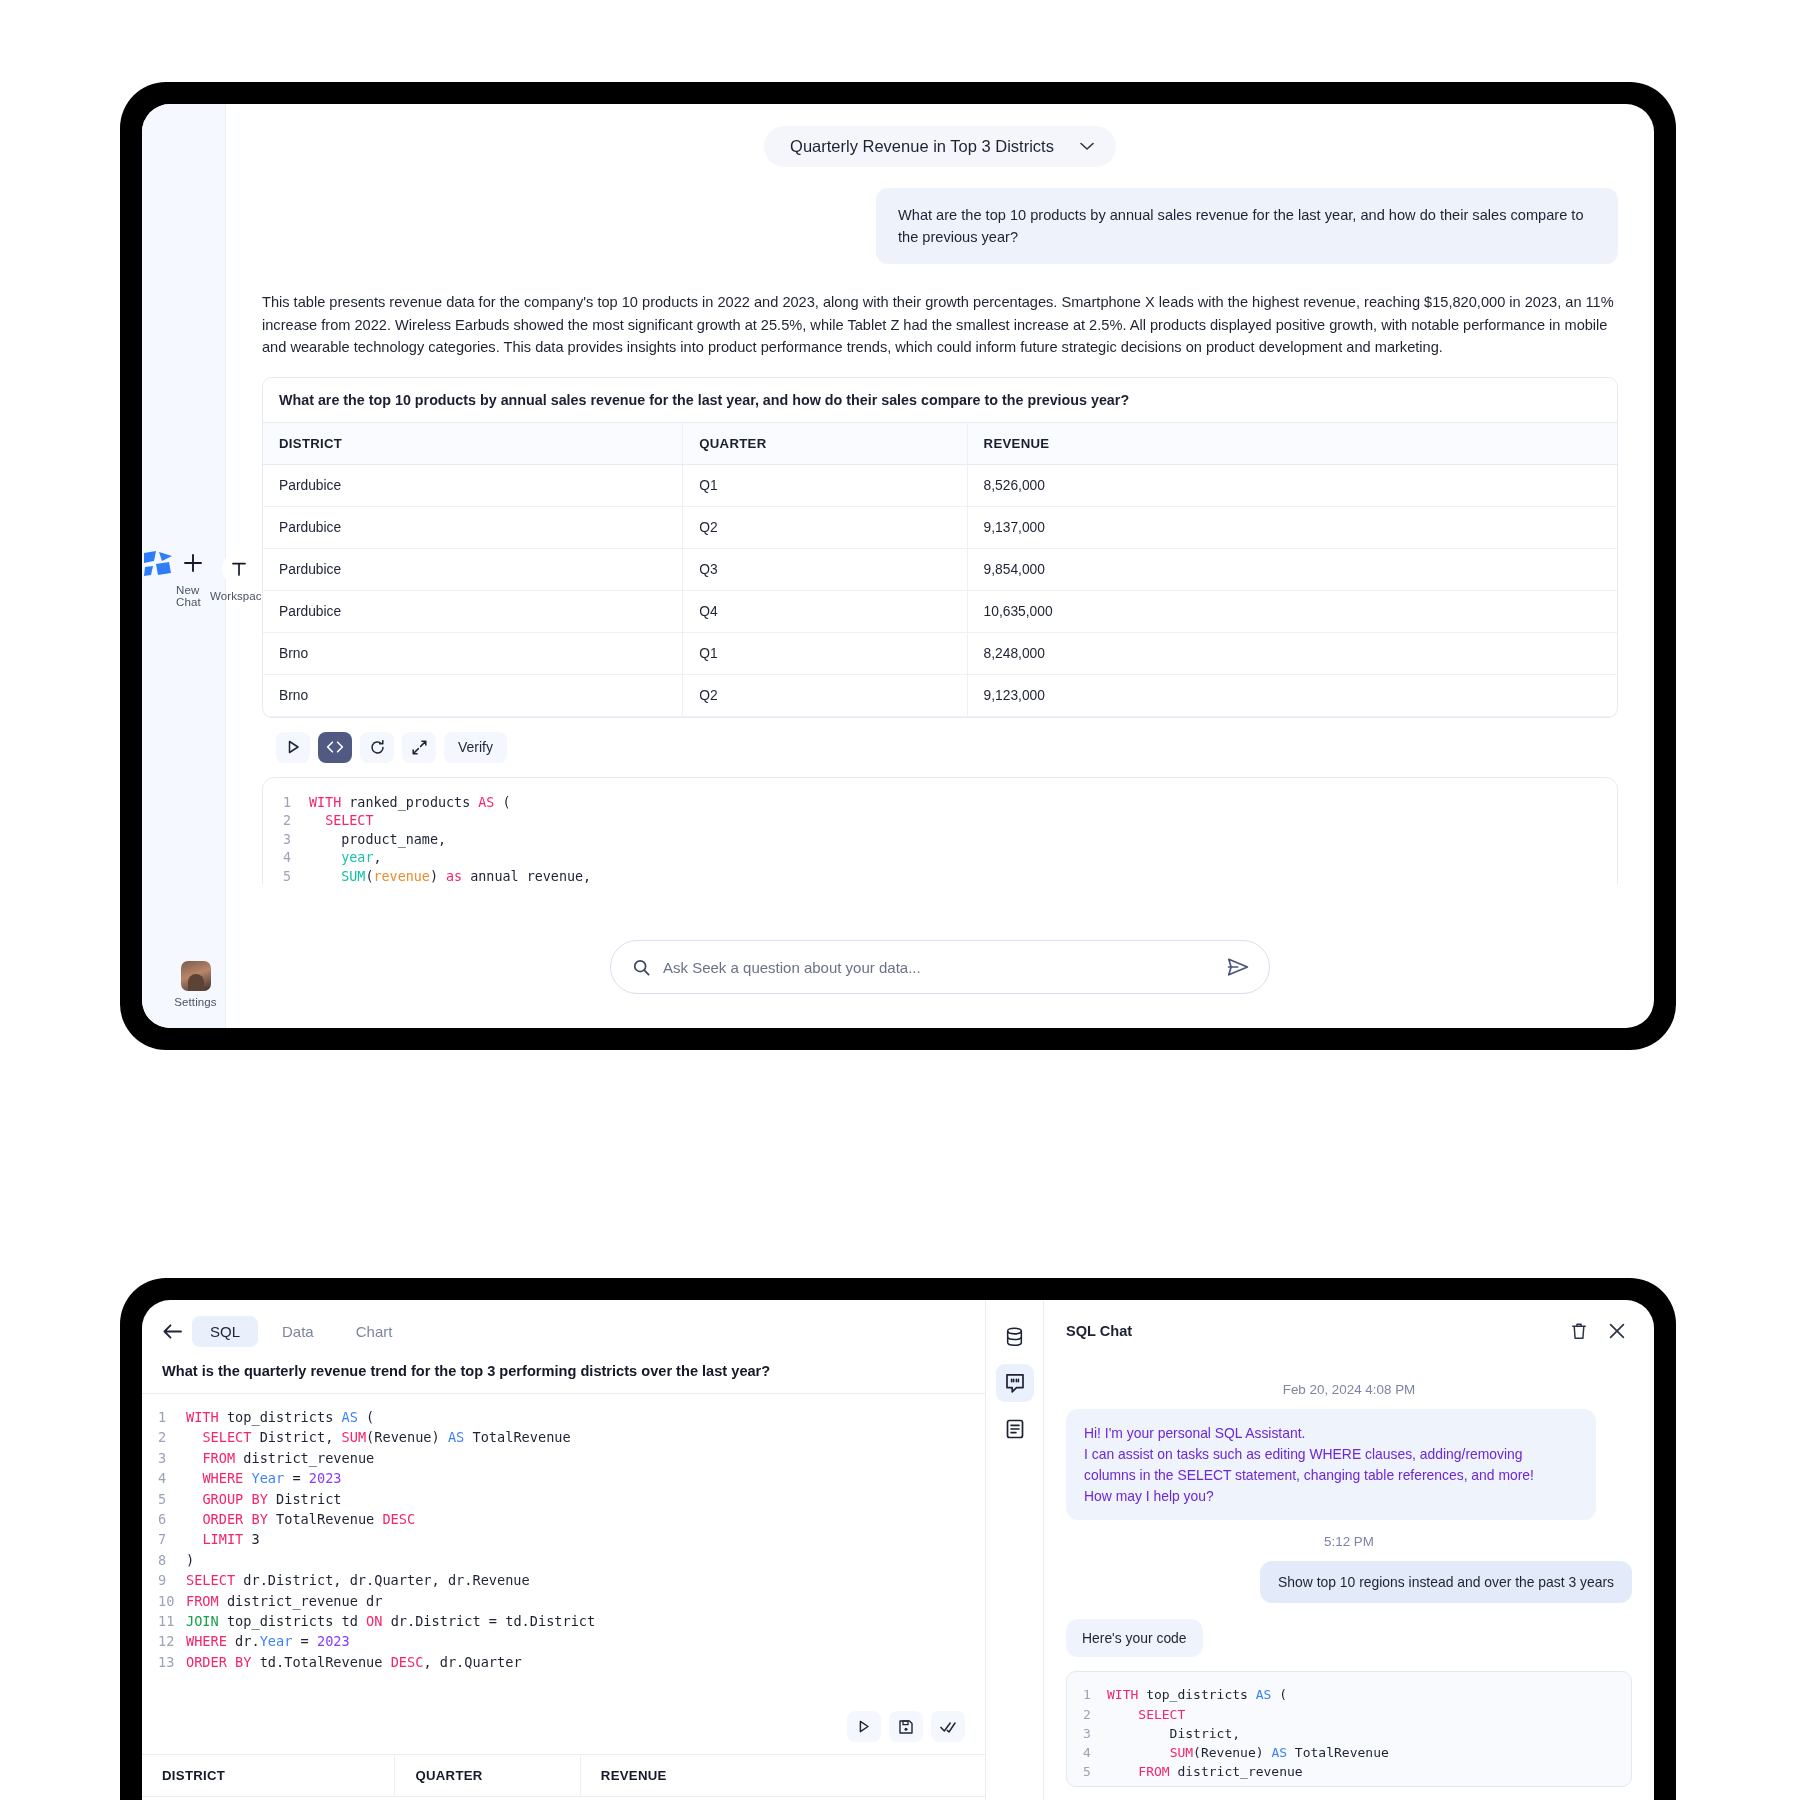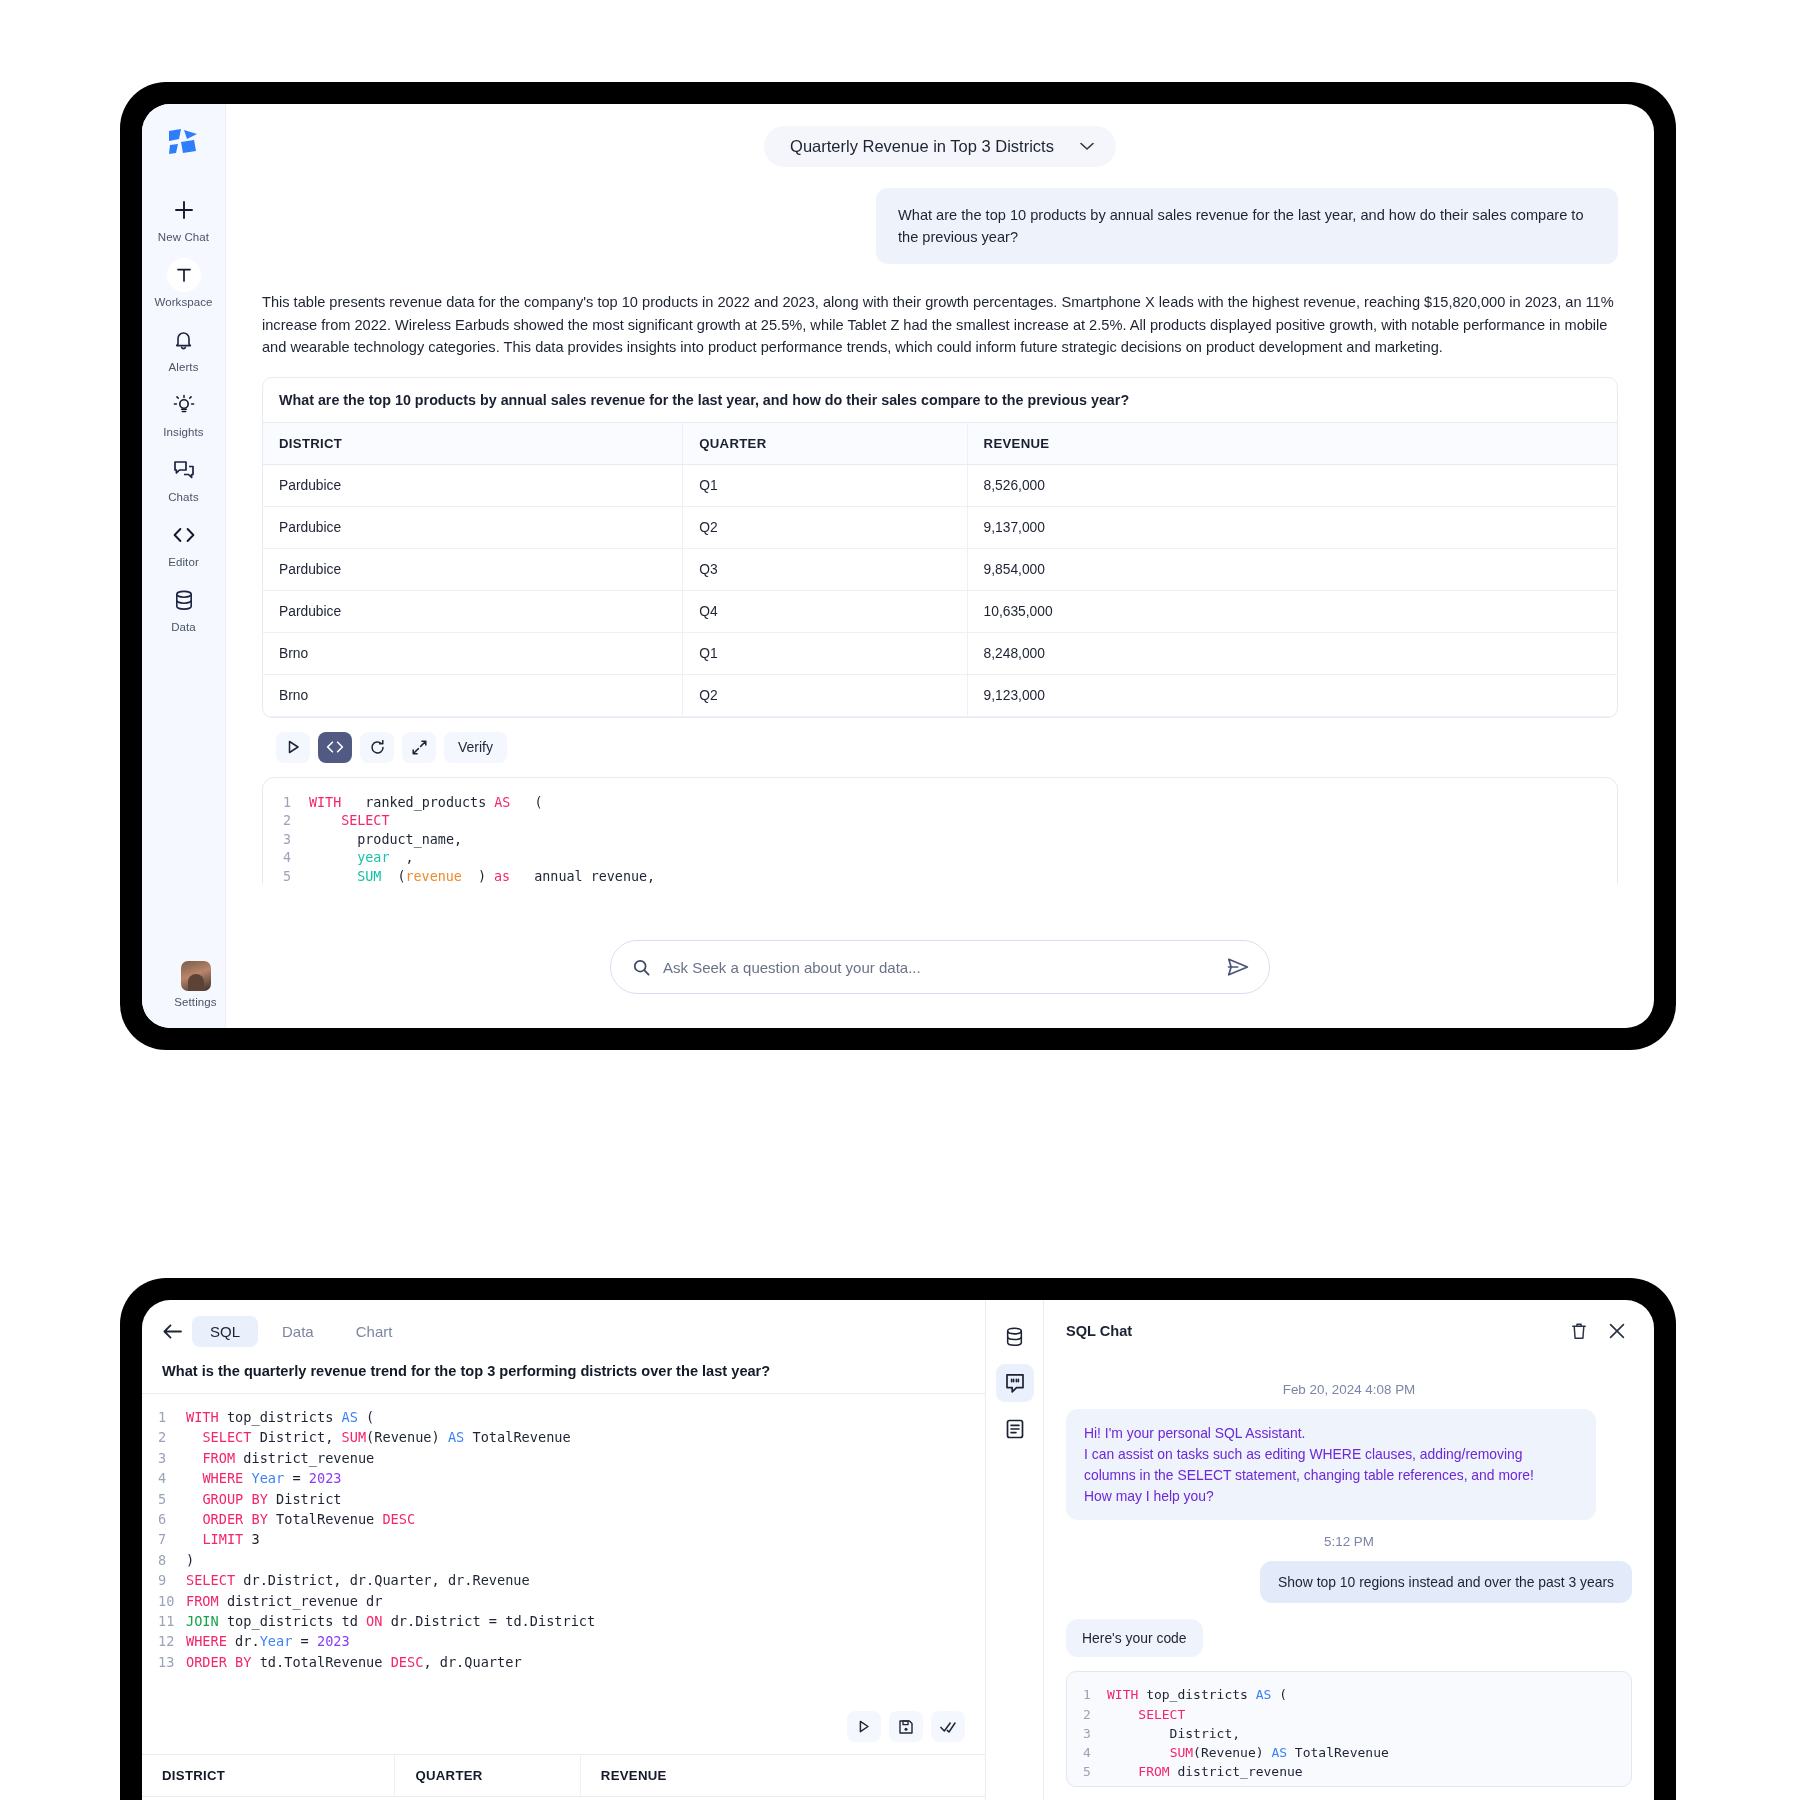--- a/index.html
+++ b/index.html
@@ -28,21 +28,21 @@
     position: relative;
     display: flex;
   }
   .device-bottom .screen { border-radius: 28px 28px 0 0; }
 
   
   .sidebar {
     width: 84px; flex: 0 0 84px;
     background: #f5f8fe;
     border-right: 1px solid #eaeef6;
-    display: flex; flex-direction: column;
+    display: flex; flex-direction: row;
     align-items: center;
     padding-top: 18px;
     position: relative;
   }
   .brand-logo { width: 44px; height: 40px; margin-bottom: 22px; display:flex; align-items:center; justify-content:center; }
   .nav-item {
     width: 74px; padding: 9px 0 6px;
     display: flex; flex-direction: column; align-items: center;
     gap: 4px; cursor: pointer;
   }
@@ -130,21 +130,21 @@
     font-family: "DejaVu Sans Mono", monospace;
     font-size: 13.4px; line-height: 1.38;
     padding: 0 20px; height: 166px; overflow: hidden;
   }
   .cl { white-space: pre; display: block; }
   .ln { color: #9aa3b8; display: inline-block; width: 26px; }
   .k  { color: #f3256b; }   
   .f  { color: #12bfa6; }   
   .fc { color: #19c3ab; }   
   .n  { color: #f08a28; }   
-  .p  { color: #1d2333; padding-left: 16px; }
+  .p  { color: #1d2333; }
 
   .composer-wrap { display: flex; justify-content: center; padding: 0 0 34px; margin-top: 56px; }
   .composer {
     width: 660px; height: 54px;
     border: 1px solid #d8dff0; border-radius: 27px; background: #fff;
     display: flex; align-items: center; gap: 13px; padding: 0 20px 0 22px;
   }
   .composer input {
     flex: 1; border: none; outline: none; font-size: 15px;
     color: #2a3145; font-family: "Liberation Sans", sans-serif; background: transparent;

